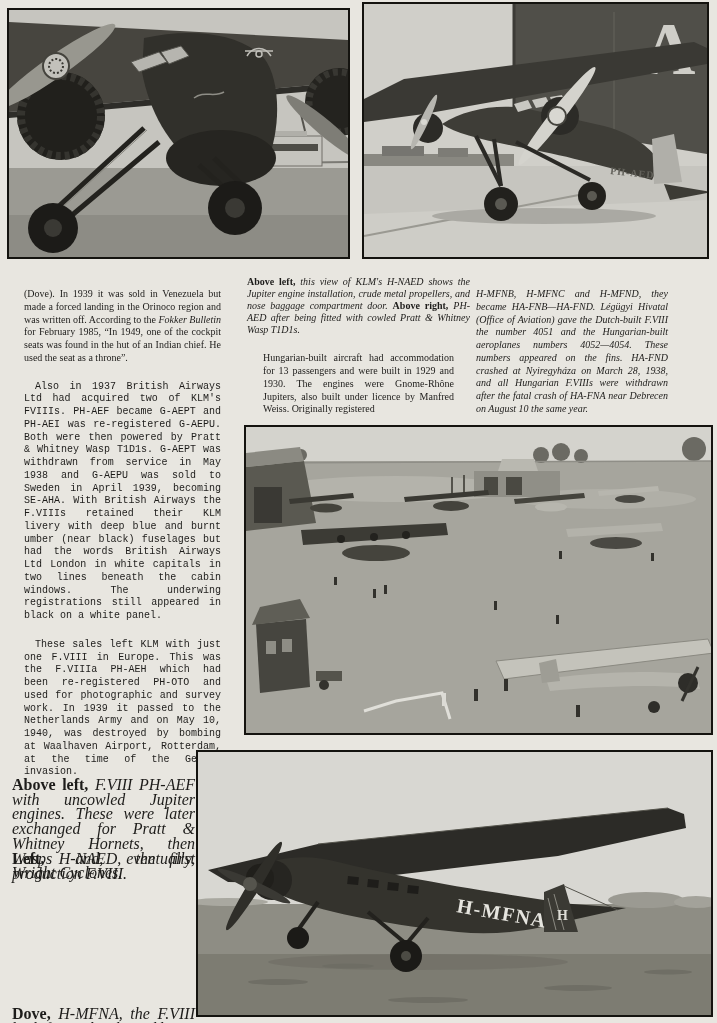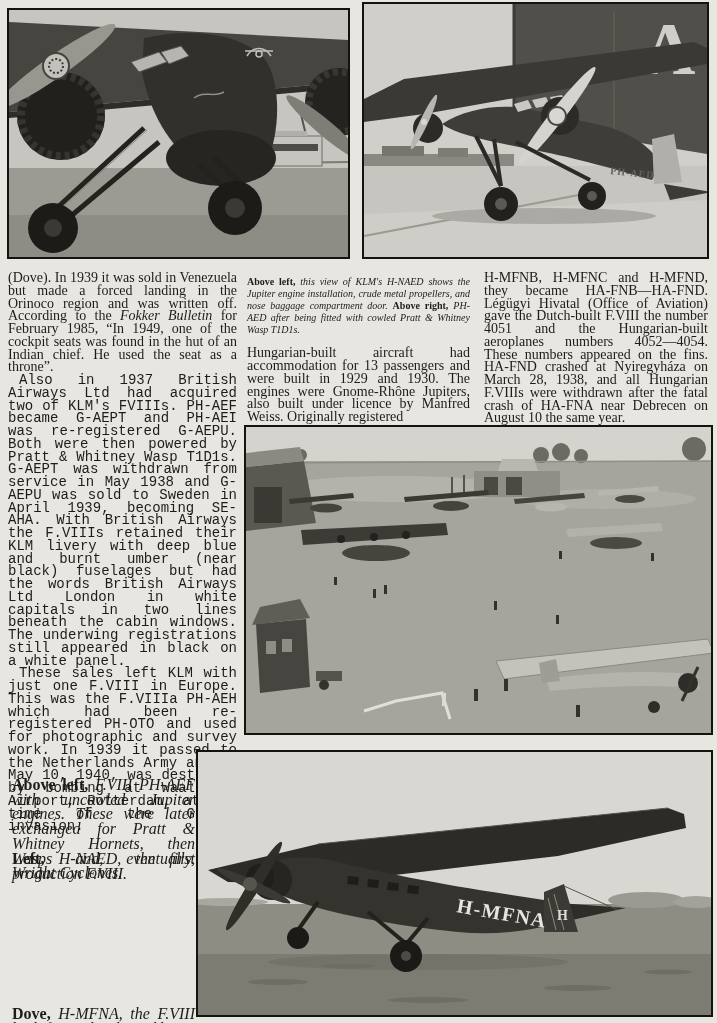--- a/index.html
+++ b/index.html
@@ -15,24 +15,24 @@
   figure.photo svg { display:block; width:100%; height:100%; font-family:inherit; }
 
   .p-topleft  { left:7px;  top:8px;   width:343px; height:251px; }
   .p-topright { left:362px; top:2px;  width:347px; height:257px; }
   .p-mid      { left:244px; top:425px; width:469px; height:310px; }
   .p-bottom   { left:196px; top:750px; width:517px; height:267px; }
 
   .col { position:absolute; top:272px; }
   .col1 { left:8px;   width:229px; }
   .col2 { left:247px; width:223px; }
-  .col3 { left:484px; width:224px; }
+  .col3 { left:460px; width:224px;font-style:italic; }
 
   p.body {
-    margin:0; font-size:14px; line-height:12.75px;
+    margin:16px; font-size:10px; line-height:12.75px;
     text-align:justify; text-justify:inter-word;
   }
   p.body.ind { text-indent:11px;font-family:Liberation Mono, monospace; }
   p.cap-sm {
     margin:4px 0 11px 0; font-size:10px; line-height:12.1px;
     text-align:justify;
   }
   p.cap-sm b { font-style:normal; font-weight:bold; }
   p.cap-sm i { font-style:italic; }
 

